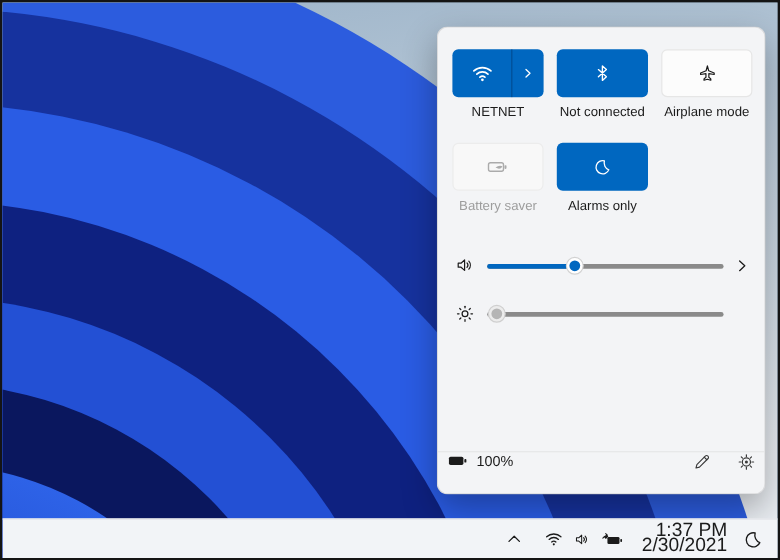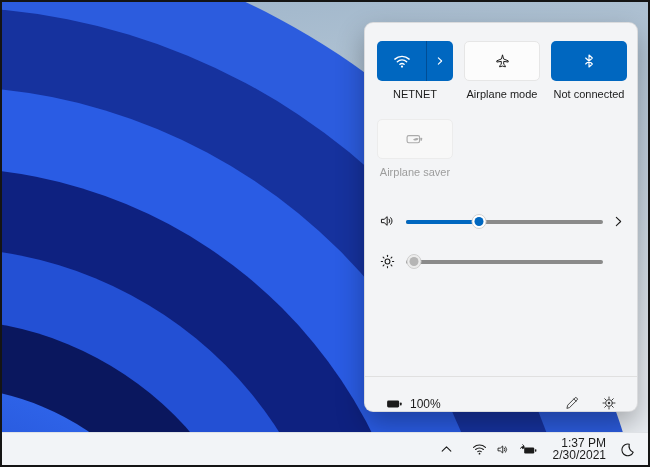--- a/index.html
+++ b/index.html
@@ -49,37 +49,37 @@
   }
   .thumb-inner{width:9px;height:9px;border-radius:50%;background:#0067c0;}
   .thumb.gray{background:#ececec;border-color:#cfcfcf;}
   .thumb.gray .thumb-inner{background:#b5b5b5;}
   .slider-chevron{flex:0 0 22px;display:flex;justify-content:flex-end;cursor:pointer;}
 
   
   .qs-footer{
     position:absolute;left:0;right:0;bottom:0;height:35px;
     border-top:1px solid #e0e0e0;border-radius:0 0 9px 9px;
-    display:flex;align-items:flex-end;padding:0 20px;box-sizing:border-box;
+    display:flex;align-items:flex-start;padding:0 7px;box-sizing:border-box;
   }
   .footer-battery{display:flex;align-items:center;gap:6px;cursor:pointer;}
   .footer-battery-label{font-size:12px;color:#1b1b1b;}
   .footer-actions{margin-left:auto;display:flex;align-items:center;gap:21px;}
   .footer-btn{display:flex;align-items:center;justify-content:center;cursor:pointer;}
 
   
   .taskbar{
     position:absolute;left:0;right:0;bottom:0;height:33px;background:#f2f4f7;
     border-top:1px solid #dfe2e6;display:flex;align-items:center;justify-content:flex-end;
     padding-right:7px;box-sizing:border-box;
   }
   .tb-btn{display:flex;align-items:center;justify-content:center;height:26px;border-radius:4px;cursor:pointer;}
   .tb-chevron{width:24px;margin-right:6px;}
   .tray-group{display:flex;align-items:center;gap:9px;padding:0 7px;height:26px;border-radius:4px;cursor:pointer;}
-  .clock{margin:0 7px 0 9px;text-align:right;font-size:12px;line-height:12px;color:#1b1b1b;cursor:pointer;}
+  .clock{margin:0 7px 0 9px;text-align:right;font-size:16px;line-height:12px;color:#1b1b1b;cursor:pointer;}
   .tb-moon{width:28px;}
 </style>
 </head>
 <body>
 
 <div class="screen">
 
   <svg class="wallpaper" viewBox="0 0 650 467" preserveAspectRatio="none">
     <defs>
       <linearGradient id="sky" x1="0" y1="0" x2="0.25" y2="1">
@@ -125,54 +125,64 @@
           <div class="split-chevron">
             <svg width="10" height="10" viewBox="0 0 24 24" fill="none" stroke="#fff" stroke-width="2.6" stroke-linecap="round" stroke-linejoin="round">
               <path d="M8 4.5 L16 12 L8 19.5"></path>
             </svg>
           </div>
         </div>
         <div class="tile-label">NETNET</div>
       </div>
 
       <div class="tile-cell">
+        <div class="tile active">
+          <span class="icon">
+            <svg width="16" height="18" viewBox="0 0 24 24" fill="none" stroke="#fff" stroke-width="1.7" stroke-linecap="round" stroke-linejoin="round">
+              <path d="M7 7.5 L17 16.5 L12 21 L12 3 L17 7.5 L7 16.5"></path>
+            </svg>
+          </span>
+        </div>
+        <div class="tile-label">Not connected</div>
+      </div>
+
+      <div class="tile-cell">
         <div class="tile inactive">
           <span class="icon">
             <svg width="17" height="17" viewBox="0 0 24 24" fill="none" stroke="#1b1b1b" stroke-width="1.4" stroke-linejoin="round">
               <path d="M12 2.6 L13.5 8.4 L20 11 L20 12.8 L13.7 11.8 L13.7 16 L16 18 L16 19.6 L12 18.4 L8 19.6 L8 18 L10.3 16 L10.3 11.8 L4 12.8 L4 11 L10.5 8.4 Z"></path>
             </svg>
           </span>
         </div>
         <div class="tile-label">Airplane mode</div>
-      </div>
-
-      <div class="tile-cell">
-        <div class="tile active">
-          <span class="icon">
-            <svg width="16" height="18" viewBox="0 0 24 24" fill="none" stroke="#fff" stroke-width="1.7" stroke-linecap="round" stroke-linejoin="round">
-              <path d="M7 7.5 L17 16.5 L12 21 L12 3 L17 7.5 L7 16.5"></path>
-            </svg>
-          </span>
-        </div>
-        <div class="tile-label">Not connected</div>
       </div>
 
       <div class="tile-cell">
         <div class="tile disabled">
           <span class="icon">
             <svg width="20" height="16" viewBox="0 0 24 18" fill="none" stroke="#ababab" stroke-width="1.4">
               <rect x="2.5" y="5" width="15" height="8.5" rx="2"></rect>
               <rect x="18.5" y="7.4" width="2" height="3.7" rx="0.8" fill="#ababab" stroke="none"></rect>
               <path d="M9.5 9.8 q3.5 -3 7 -1.4 q-2 4.2 -7 1.4" fill="#ababab" stroke="none"></path>
             </svg>
           </span>
         </div>
-        <div class="tile-label dim">Airplane saver</div>
-      </div>
-
+        <div class="tile-label dim">Battery saver</div>
+      </div>
+
+      <div class="tile-cell">
+        <div class="tile active">
+          <span class="icon">
+            <svg width="16" height="16" viewBox="0 0 24 24" fill="none" stroke="#fff" stroke-width="1.6" stroke-linejoin="round">
+              <path d="M14.5 4.5 A 8.3 8.3 0 1 0 20 15.8 A 9.4 9.4 0 0 1 14.5 4.5 Z"></path>
+            </svg>
+          </span>
+        </div>
+        <div class="tile-label">Alarms only</div>
+      </div>
 
 
     </div>
 
     <div class="slider-row volume">
       <span class="slider-icon">
         <svg width="17" height="16" viewBox="0 0 24 24" fill="none" stroke="#1b1b1b" stroke-width="1.5" stroke-linejoin="round" stroke-linecap="round">
           <path d="M3.5 9.5 H7 L11.5 5.5 V18.5 L7 14.5 H3.5 Z"></path>
           <path d="M14.5 9.2 a4.2 4.2 0 0 1 0 5.6"></path>
           <path d="M16.8 7 a7.6 7.6 0 0 1 0 10"></path>

